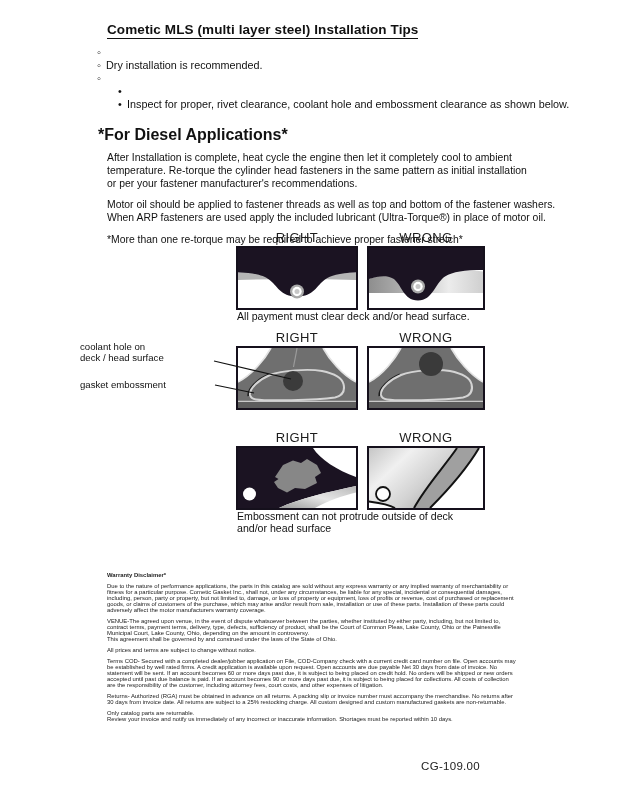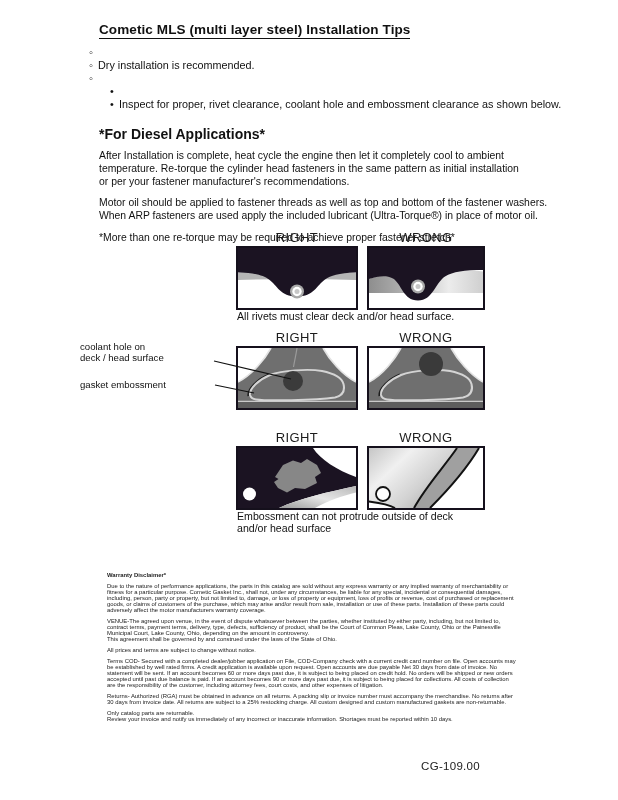--- a/index.html
+++ b/index.html
@@ -2,30 +2,30 @@
 <html><head>
 <meta charset="utf-8">
 <style>
   html,body{margin:0;padding:0;background:#e8e8e8;}
   .page{
     position:relative;width:618px;height:800px;background:#ffffff;
     font-family:"Liberation Sans","DejaVu Sans",sans-serif;color:#111;
     overflow:hidden;margin:0 auto;
   }
   
-  .content{position:absolute;left:88px;top:14px;width:474px;}
+  .content{position:absolute;left:96px;top:14px;width:474px;}
   .title{
     display:inline-block;margin:8px 0 0 11px;font-size:13.5px;font-weight:bold;
     border-bottom:1.6px solid #111;padding-bottom:1px;letter-spacing:.1px;
   }
   .tips{margin-top:7px;}
   .tip-row{display:flex;font-size:10.8px;line-height:13px;padding-left:1px;}
   .tip-marker{display:inline-block;width:9px;flex:0 0 9px;}
   .sub{margin-left:21px;}
-  .diesel-heading{margin:15px 0 0 11px;font-size:14px;font-weight:bold;}
+  .diesel-heading{margin:15px 0 0 2px;font-size:16px;font-weight:bold;}
   .para{margin:7px 0 0 11px;font-size:10.4px;line-height:13.2px;white-space:pre-line;}
   .note{margin-top:9px;}
   
   .dg-label{position:absolute;font-size:13px;line-height:14px;text-align:center;color:#1c1c1c;letter-spacing:.4px;}
   .panel{position:absolute;display:block;}
   .caption{position:absolute;font-size:10.6px;line-height:11.5px;white-space:pre-line;color:#111;}
   .annotation{position:absolute;left:80px;width:131px;font-size:9.6px;line-height:11px;white-space:pre-line;color:#111;}
   .leaders{position:absolute;left:0;top:0;pointer-events:none;}
   
   .fineprint{position:absolute;left:107px;top:572px;width:432px;color:#222;}
@@ -95,21 +95,21 @@
     </defs>
     <rect x="0" y="0" width="118" height="64" fill="#ffffff"></rect>
     <path d="M2,33 C12,30 20,26 30,25 L90,24 C100,24 110,24.5 116,25.5 V47 H2 Z" fill="url(#g1w)"></path>
     <path d="M2,2 H116 V24 C97,24 86,25.5 78,30.5 C68,37 66,54.5 51,54.5 C36,54.5 34.5,37.5 26,32.5 C18,28.5 10,31 2,33 Z" fill="#1b1322"></path>
     <circle cx="51" cy="40.5" r="7" fill="#a9a9a9"></circle>
     <circle cx="51" cy="40.5" r="4.7" fill="#ffffff"></circle>
     <circle cx="51" cy="40.5" r="2.5" fill="#c7c7c7"></circle>
     <rect x="1" y="1" width="116" height="62" fill="none" stroke="#15101c" stroke-width="2"></rect>
   </svg>
 
-  <div class="caption" style="left:237px;top:311px">All rivets must clear deck and/or head surface.</div>
+  <div class="caption" style="left:237px;top:311px">All payment must clear deck and/or head surface.</div>
 
   <div class="dg-label" style="left:236px;top:331px;width:122px">RIGHT</div>
   <div class="dg-label" style="left:367px;top:331px;width:118px">WRONG</div>
 
   <div class="annotation" style="top:341px">coolant hole on
 deck / head surface</div>
   <div class="annotation" style="top:379px">gasket embossment</div>
 
   <svg class="panel" style="left:236px;top:346px" width="122" height="64" viewBox="0 0 122 64">
     <rect x="0" y="0" width="122" height="64" fill="#ffffff"></rect>

